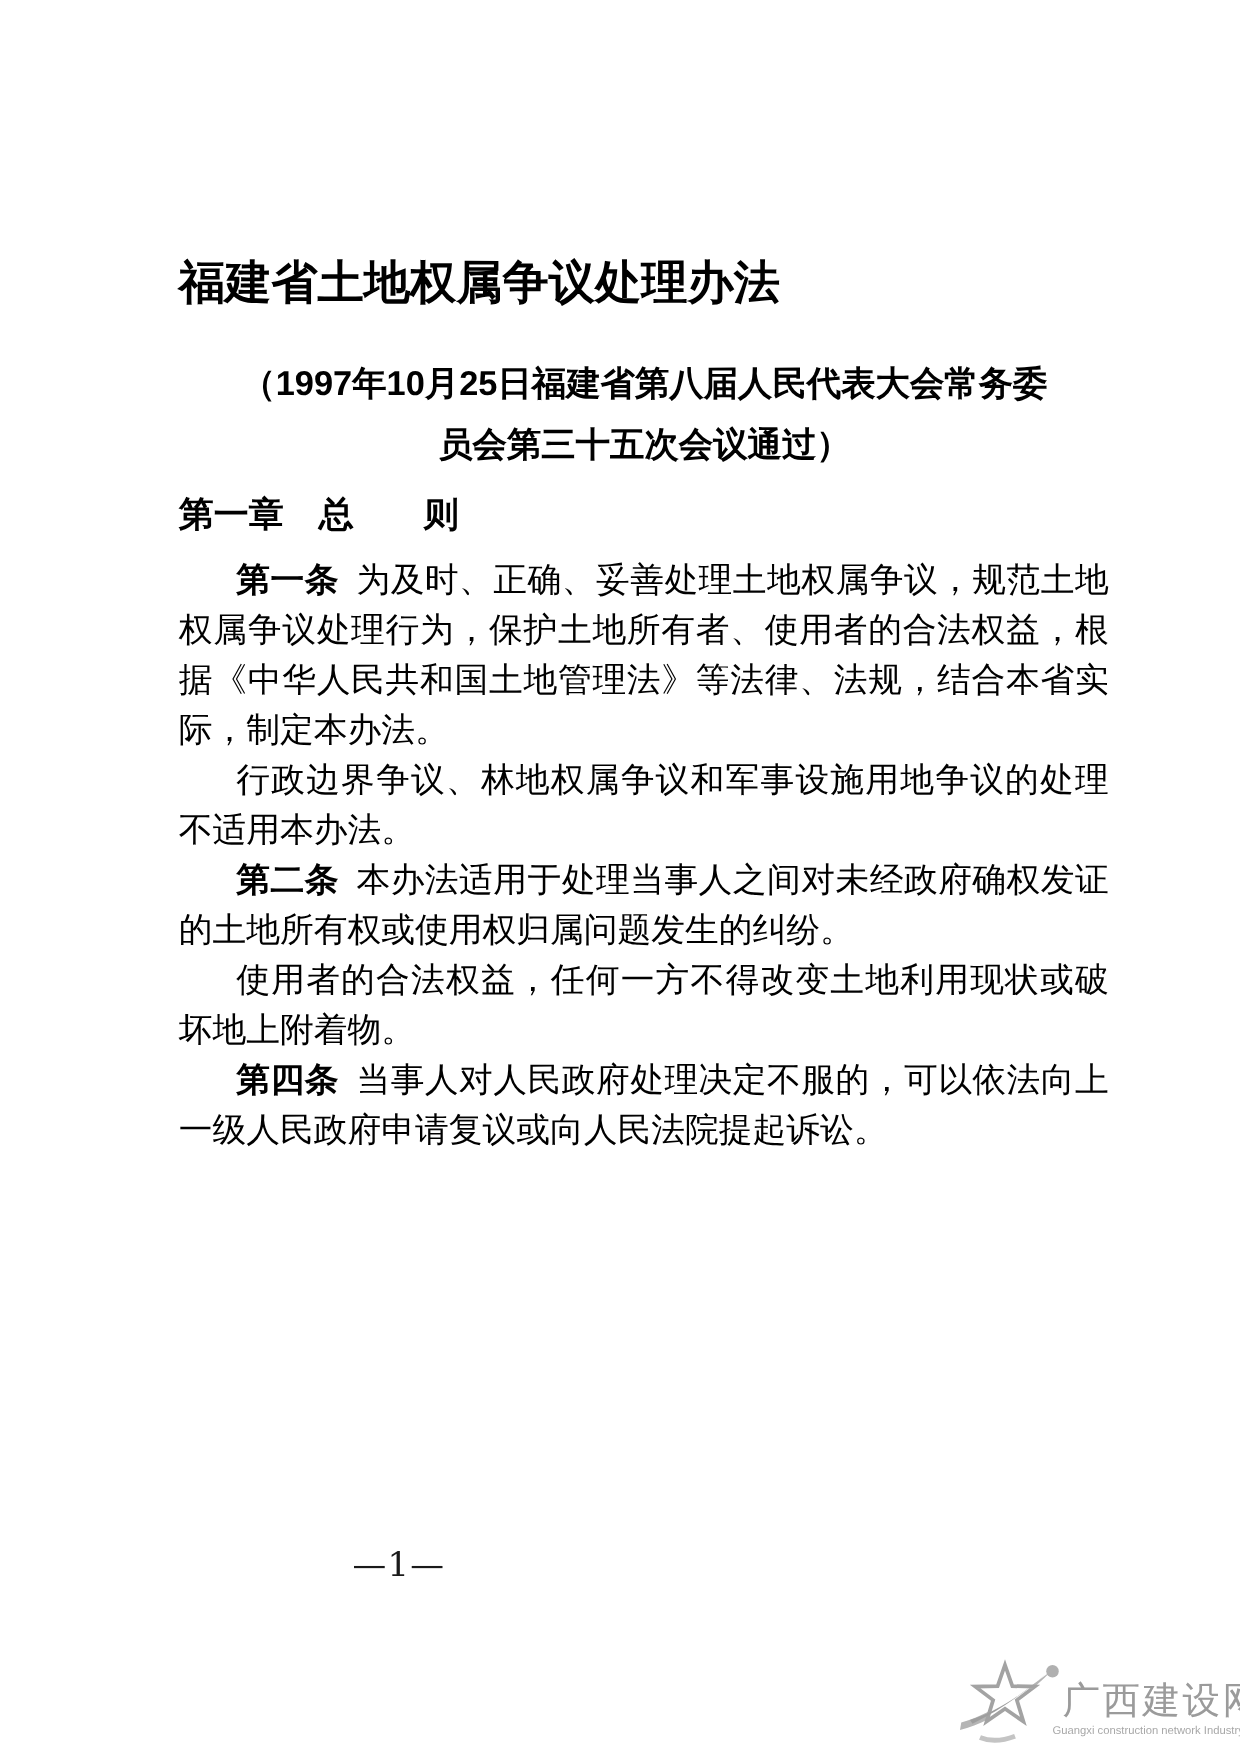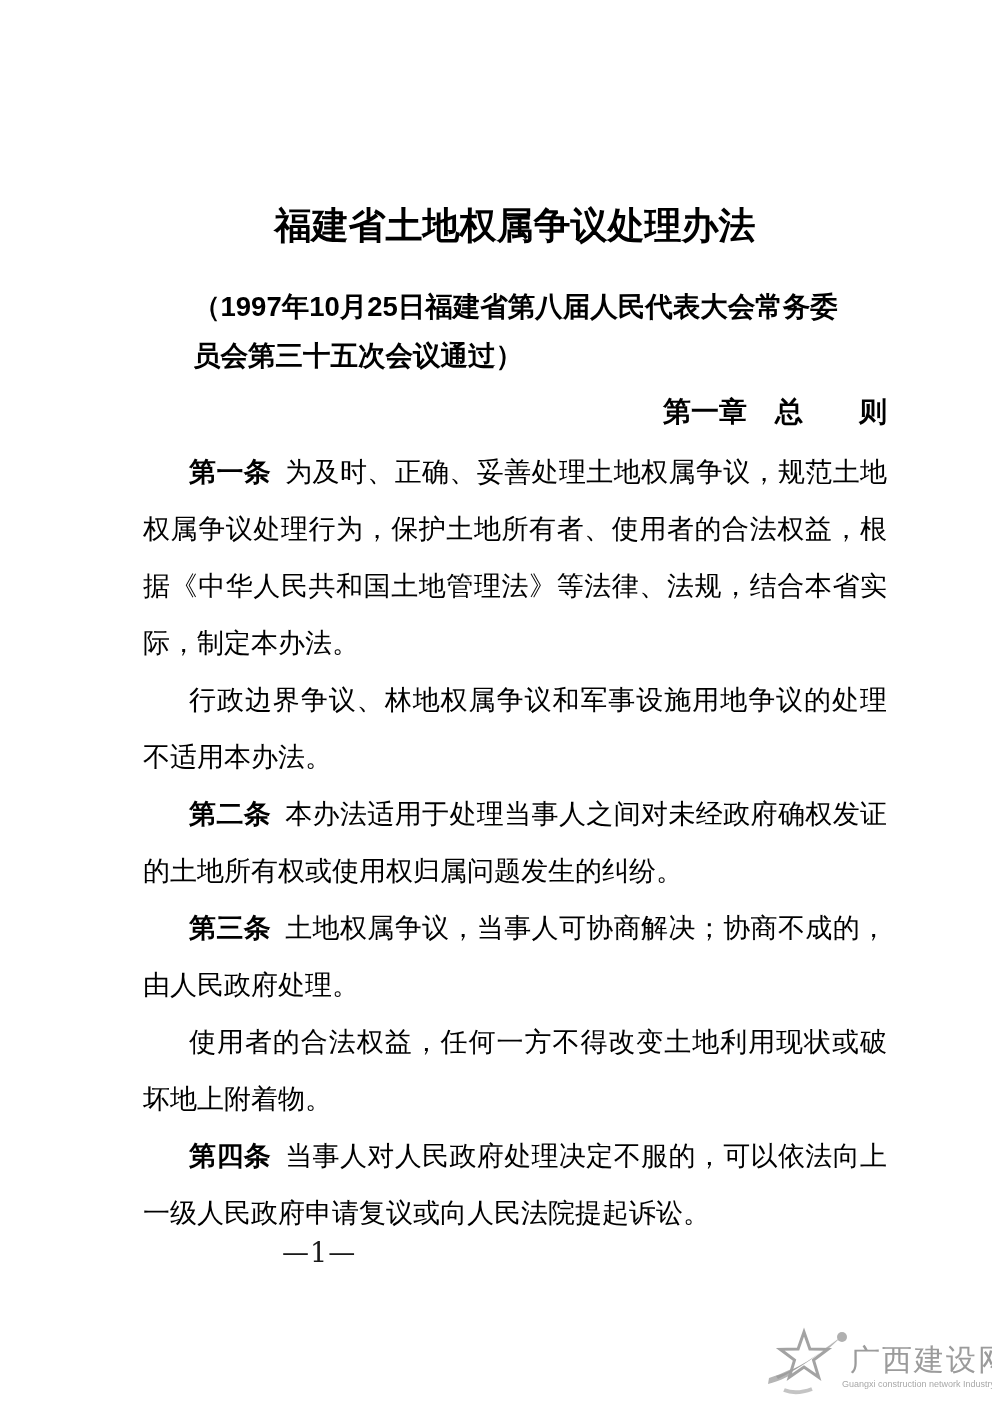--- a/index.html
+++ b/index.html
@@ -19,59 +19,58 @@
     position: absolute;
     left: 143px;
     top: 0;
     width: 744px;
   }
   .doc-title {
     position: absolute;
     top: 201px;
     left: 0;
     width: 744px;
-    text-align: center;
     font-family: "Liberation Sans", sans-serif;
     font-weight: 700;
     font-size: 37px;
     letter-spacing: 0px;
     color: #000000;
   }
   .preamble {
     position: absolute;
     top: 283px;
     left: 50px;
     width: 645px;
     font-family: "Liberation Sans", sans-serif;
     font-weight: 600;
     font-size: 27.5px;
     line-height: 48.5px;
     color: #000000;
-    text-align: left;
+    text-align: center;
   }
   .chapter-heading {
     position: absolute;
     top: 393px;
     left: 0;
     width: 744px;
-    text-align: right;
+    text-align: left;
     font-family: "Liberation Sans", sans-serif;
     font-weight: 700;
     font-size: 28px;
     color: #000000;
     white-space: pre;
   }
   .doc-body {
     position: absolute;
     top: 444px;
     left: 0;
     width: 744px;
     font-family: "Liberation Serif", "DejaVu Serif", serif;
     font-size: 27px;
-    line-height: 57px;
+    line-height: 40px;
     text-align: justify;
     color: #000000;
   }
   .para {
     margin: 0;
     text-indent: 46px;
   }
   .article-label {
     font-family: "Liberation Sans", sans-serif;
     font-weight: 700;
@@ -125,21 +124,20 @@
     <div class="doc-title">福建省土地权属争议处理办法</div>
 
     <div class="preamble">（1997年10月25日福建省第八届人民代表大会常务委员会第三十五次会议通过）</div>
 
     <div class="chapter-heading">第一章　总　　则</div>
 
     <div class="doc-body">
         <p class="para"><span class="article-label">第一条</span>为及时、正确、妥善处理土地权属争议，规范土地权属争议处理行为，保护土地所有者、使用者的合法权益，根据《中华人民共和国土地管理法》等法律、法规，结合本省实际，制定本办法。</p>
         <p class="para">行政边界争议、林地权属争议和军事设施用地争议的处理不适用本办法。</p>
         <p class="para"><span class="article-label">第二条</span>本办法适用于处理当事人之间对未经政府确权发证的土地所有权或使用权归属问题发生的纠纷。</p>
-        <p class="para"><span class="article-label">第三条</span>土地权属争议，当事人可协商解决；协商不成的，由人民政府处理。</p>
         <p class="para">使用者的合法权益，任何一方不得改变土地利用现状或破坏地上附着物。</p>
         <p class="para"><span class="article-label">第四条</span>当事人对人民政府处理决定不服的，可以依法向上一级人民政府申请复议或向人民法院提起诉讼。</p>
       </div>
 
     <div class="page-number">—1—</div>
   </div>
 
   <div class="watermark">
     <svg class="logo-svg" width="84" height="76" viewBox="0 0 84 76">
 

